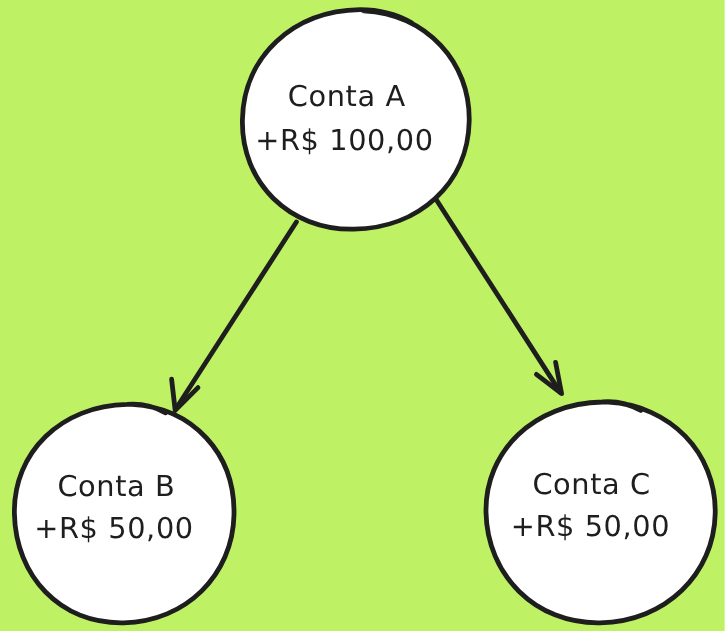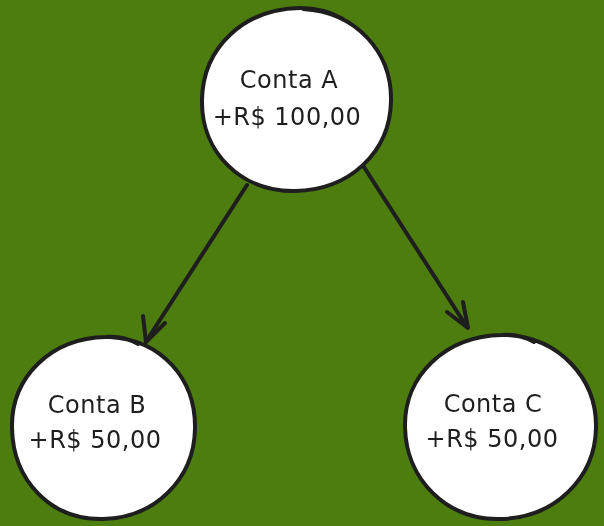--- a/index.html
+++ b/index.html
@@ -4,21 +4,21 @@
 <style>
   html, body {
     margin: 0;
     padding: 0;
     background: #ffffff;
   }
   .stage {
     position: relative;
     width: 604px;
     height: 526px;
-    background: #4d7c0f;
+    background: #bef264;
     overflow: hidden;
     font-family: "DejaVu Sans", sans-serif;
   }
   svg { display: block; }
   .shape {
     fill: #ffffff;
     stroke: #1e1e1e;
     stroke-width: 4;
     stroke-linecap: round;
     stroke-linejoin: round;

